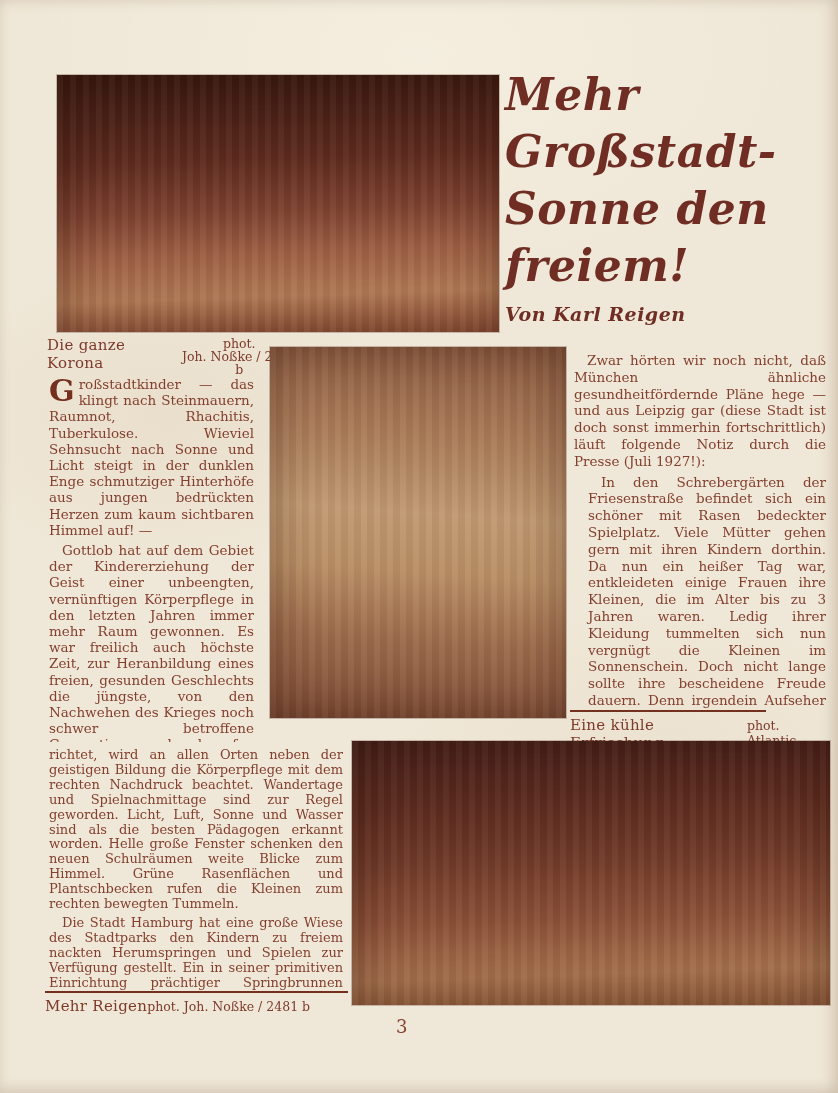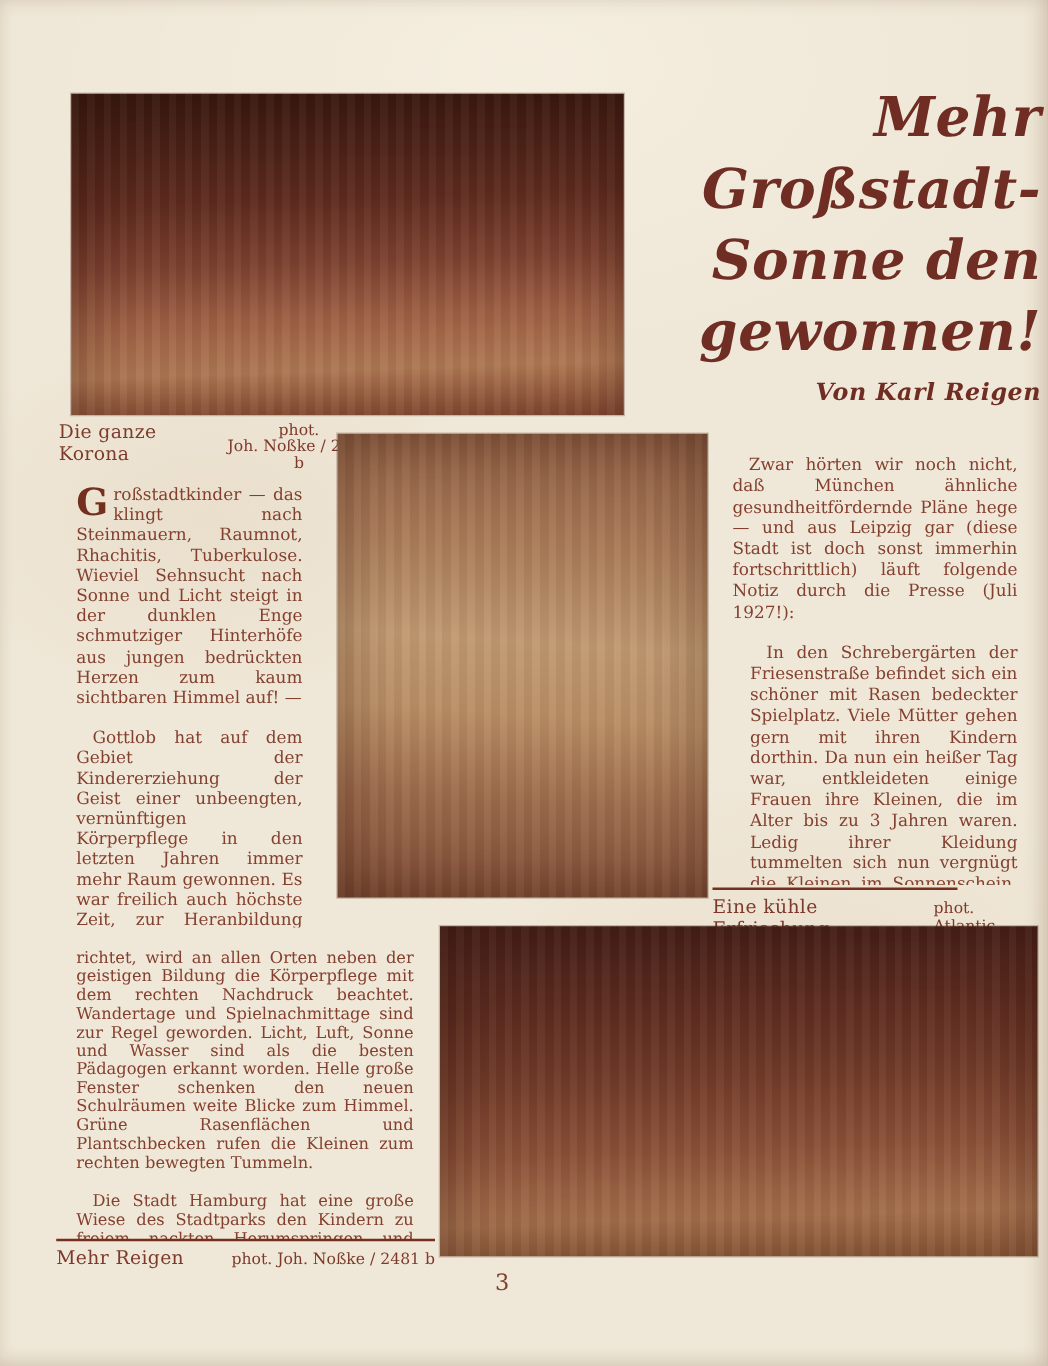--- a/index.html
+++ b/index.html
@@ -47,40 +47,40 @@
   }
   .photo-bottom {
     left: 352px; top: 741px; width: 478px; height: 264px;
     background: linear-gradient(178deg,
       #45201a 0%, #5a2a1f 24%, #6f3a29 45%, #8a5038 66%,
       #a5714e 86%, #96613f 100%);
   }
 
   
   .title-block {
-    position: absolute; left: 505px; top: 66px; width: 328px; text-align: right;
+    position: absolute; left: 505px; top: 66px; width: 328px;
   }
   .title-line {
     font-style: italic; font-weight: 700;
     font-size: 44px; line-height: 57px;
     letter-spacing: 0.5px;
     color: #6f2d23;
     white-space: nowrap;
   }
   .byline {
     margin-top: 9px;
     font-style: italic; font-weight: 600;
     font-size: 19px; color: #6f2d23;
     letter-spacing: 0.5px;
   }
 
   
   .col { position: absolute; text-align: justify; overflow: hidden; }
   .col p {
-    margin: 16px; text-indent: 13px;
+    margin: 4px; text-indent: 13px;
     font-size: 13.5px; line-height: 16.2px;
     color: #84402f;
   }
   .col-narrow { left: 45px; top: 372px; width: 213px; height: 370px; }
   .col-right  { left: 570px; top: 348px; width: 260px; height: 360px; }
   .col-right p { line-height: 16.8px; }
   .col-wide   { left: 45px; top: 744px; width: 302px; height: 248px; }
   .col-wide p { font-size: 13px; line-height: 14.9px; }
 
   p.dropcap { text-indent: 0; }
@@ -88,21 +88,21 @@
     float: left;
     font-size: 30px; line-height: 26px;
     padding: 2px 4px 0 0;
     font-weight: 700; color: #74301f;
   }
   p.no-indent { text-indent: 0; }
   p.quote { padding-left: 14px; text-indent: 13px; }
 
   
   .caption { position: absolute; font-size: 14px; color: #7d3a2b; }
-  .caption .cap-row { display: flex; justify-content: space-between; align-items: flex-start; }
+  .caption .cap-row { display: flex; justify-content: flex-start; align-items: flex-start; }
   .cap-label { font-size: 15px; letter-spacing: 0.3px; }
   .cap-credit { font-size: 12.5px; padding-top: 2px; }
   .caption-top { left: 47px; top: 336px; width: 252px; }
   .credit-stack { text-align: center; font-size: 12.5px; line-height: 13px; padding-top: 1px; }
   .cap-rule { height: 2px; background: #74301f; margin-bottom: 4px; }
   .caption-center { left: 570px; top: 710px; width: 260px; }
   .caption-center .cap-rule { width: 196px; }
   .caption-bottom { left: 45px; top: 991px; width: 303px; }
 
   .page-number {
@@ -114,21 +114,21 @@
 <body>
 
 <div class="page">
 
   <div class="photo photo-top"></div>
 
   <div class="title-block">
     <div class="title-line">Mehr</div>
     <div class="title-line">Großstadt-</div>
     <div class="title-line">Sonne den</div>
-    <div class="title-line">gewonnen!</div>
+    <div class="title-line">freiem!</div>
     <div class="byline">Von Karl Reigen</div>
   </div>
 
   <div class="caption caption-top">
     <div class="cap-row">
       <span class="cap-label">Die ganze Korona</span>
       <span class="credit-stack">
         <span style="display:block">phot.</span>
         <span style="display:block">Joh. Noßke / 2768 b</span>
       </span>

